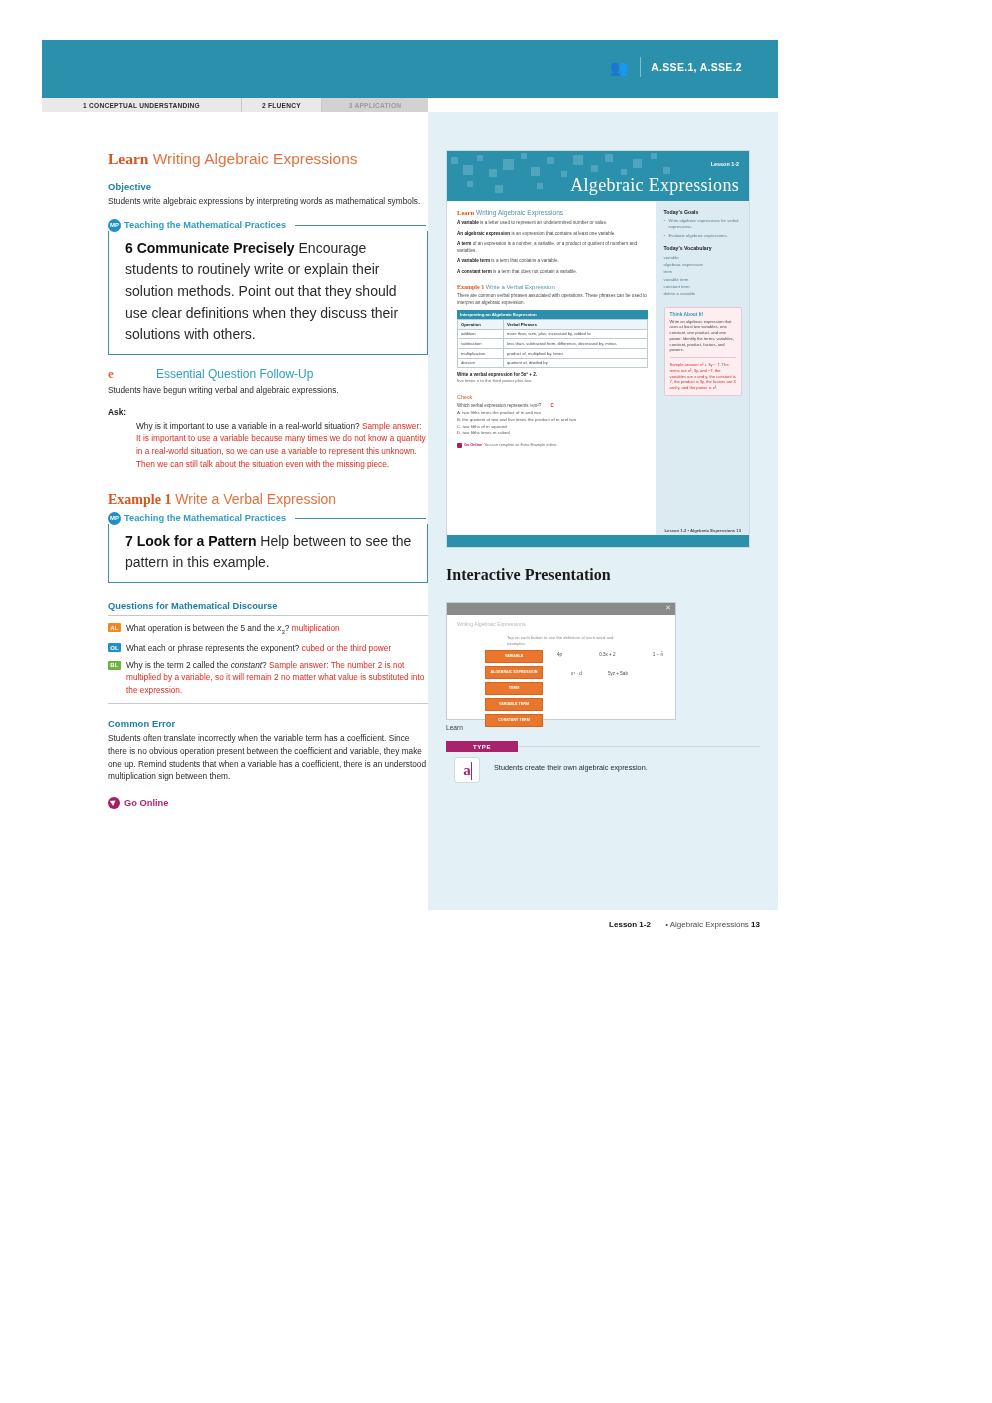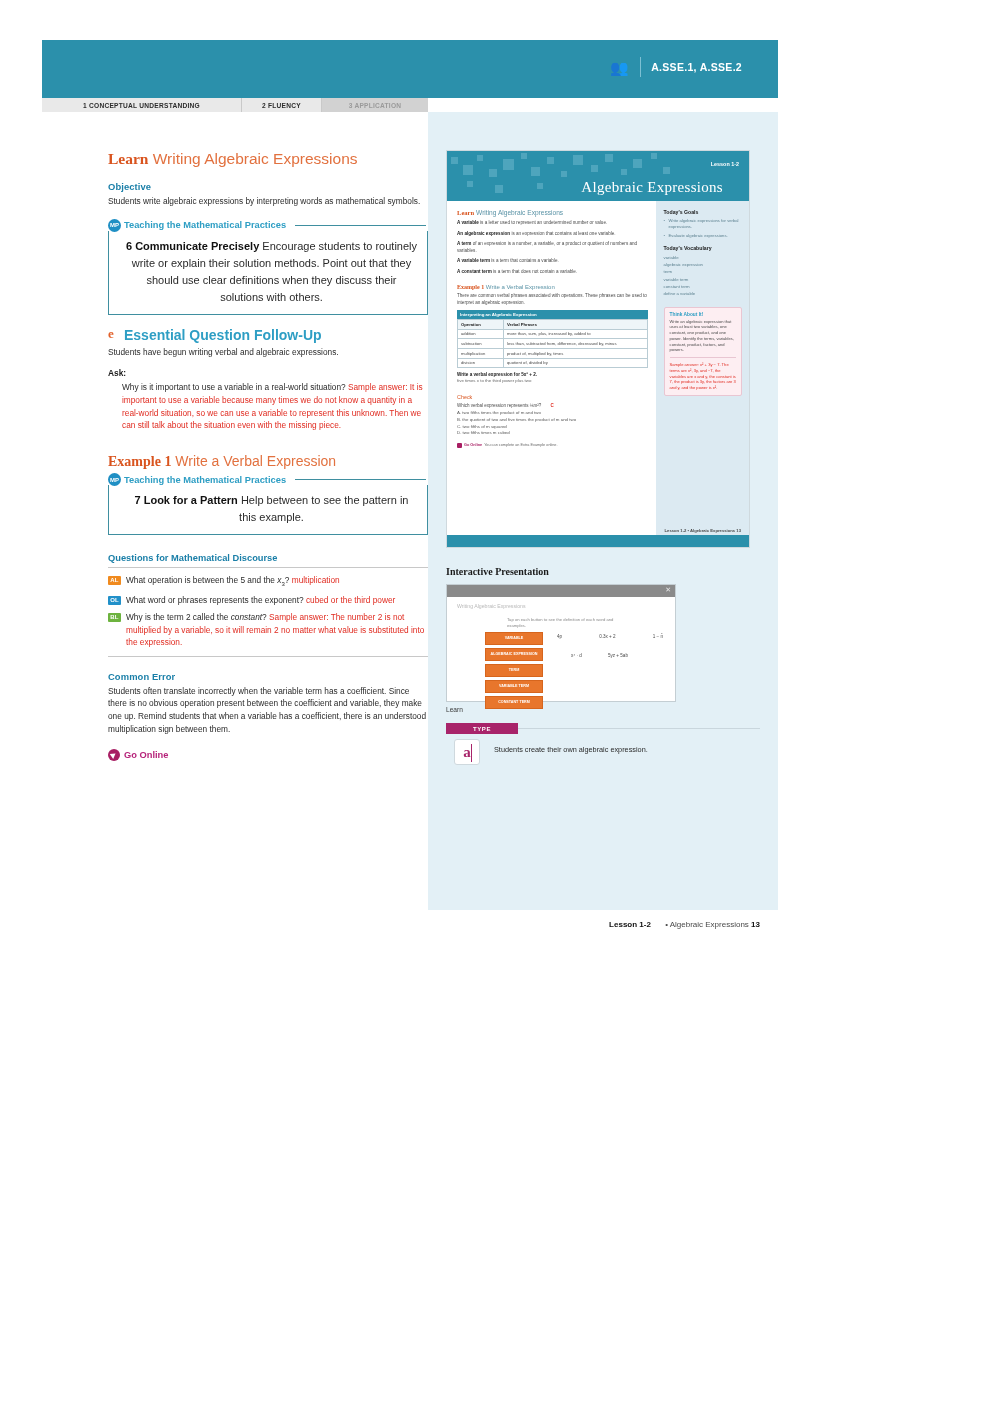--- a/index.html
+++ b/index.html
@@ -84,35 +84,35 @@
     width:13px; height:13px; border-radius:50%;
     background:#1f8fc4; color:#fff; font-size:6px; font-weight:bold;
     display:flex; align-items:center; justify-content:center;
     font-family:"Liberation Sans",sans-serif; flex:0 0 auto;
   }
   .mp-title { color:#2e9ec4; font-size:9.3px; font-weight:bold; }
   .mp-rule { flex:1; height:1px; background:#3f8fa0; margin-left:6px; margin-right:2px; }
   .mp-box {
     border:1px solid #3f8fa0; border-top:none;
     padding:7px 9px 8px 16px; margin-top:-1px;
-    font-size:11px; line-height:1.55; color:#2a2a2a;text-align:center;
+    font-size:14px; line-height:1.55; color:#2a2a2a;
   }
   .mp-box b { color:#111; }
 
   
   .eq-row { display:flex; align-items:center; gap:3px; margin:12px 0 3px 0; }
   .eq-icon {
     width:13px;height:13px;border-radius:3px;
     color:#e2622c;font-size:13px;font-weight:bold;line-height:12px;
     font-family:"Liberation Serif",serif;
   }
-  .eq-title { color:#2e9ec4; font-size:14px; font-weight:bold; }
+  .eq-title { color:#2e9ec4; font-size:12px; font-weight:normal;margin-left:32px; }
 
   .ask-l { font-size:8.4px; font-weight:bold; color:#1a1a1a; margin:10px 0 3px 0;}
-  .indent { margin-left:14px; }
+  .indent { margin-left:28px; }
   .red { color:#e02b20; }
 
   
   .ex-head { margin:22px 0 4px 0; font-size:14px; line-height:1.1; }
   .ex-head .kw { color:#d9541e; font-weight:bold; font-family:"Liberation Serif",serif; }
   .ex-head .rest { color:#e2713f; font-weight:300; }
 
   .qmd-h { color:#1a7fa8; font-size:9.3px; font-weight:bold; margin:18px 0 4px 0; }
   .rule { height:1px; background:#c8c8c8; margin:0 0 6px 0; }
   .rule.bot { margin:7px 0 0 0; }
@@ -161,22 +161,22 @@
   }
   .book-head {
     height:50px; background:#2b90ab; position:relative; overflow:hidden;
   }
   .book-head .sq { position:absolute; background:#4ea5bd; }
   .book-lesson {
     position:absolute; right:10px; top:10px;
     color:#fff; font-size:5.4px; font-weight:bold;
   }
   .book-title {
-    position:absolute; right:26px; bottom:5px;
-    color:#fff; font-size:15px; font-family:"Liberation Serif",serif;
+    position:absolute; right:10px; bottom:5px;
+    color:#fff; font-size:18px; font-family:"Liberation Serif",serif;
     letter-spacing:.3px;
   }
   .book-body { display:flex; height:348px; }
   .bb-main { width:210px; padding:8px 8px 0 10px; }
   .bb-side { width:94px; background:#dceaf2; padding:8px 7px 0 8px; position:relative;}
 
   .bk-learn { font-size:6.6px; margin:0 0 4px 0; }
   .bk-learn b { color:#d9541e; font-family:"Liberation Serif",serif; }
   .bk-learn span { color:#5a93a6; }
   .bk-p { font-size:4.6px; line-height:1.42; color:#4a4a4a; margin:0 0 4px 0; }
@@ -228,22 +228,22 @@
     position:absolute; left:0; bottom:0; width:100%; height:12px;
     background:#2b90ab;
   }
   .book-foot-t {
     position:absolute; right:8px; bottom:14px;
     font-size:4.2px; color:#4a4a4a; font-weight:bold;
   }
 
   
   .ip-h {
-    font-family:"Liberation Serif",serif; font-size:10px; font-weight:bold;
-    color:#1a1a1a; margin:18px 0 7px 0;
+    font-family:"Liberation Serif",serif; font-size:16px; font-weight:bold;
+    color:#1a1a1a; margin:18px 0 18px 0;
   }
   .slide { width:230px; border:1px solid #c4ced3; background:#fff; }
   .slide-bar {
     height:12px; background:#8a8a8a; position:relative;
   }
   .slide-x { position:absolute; right:4px; top:1px; color:#e6e6e6; font-size:7px; }
   .slide-body { padding:6px 8px 8px 8px; height:104px; position:relative;}
   .slide-title { font-size:5.2px; color:#b9b9b9; margin:0 0 8px 2px; }
   .slide-instr { font-size:4.2px; color:#8a8a8a; line-height:1.4; margin:0 0 3px 52px; width:118px;}
   .slide-inner { display:flex; gap:10px; }
@@ -361,21 +361,21 @@
     <div class="qmd-h">Questions for Mathematical Discourse</div>
     <div class="rule"></div>
 
     <div class="qrow">
       <span class="lvl al">AL</span>
       <span class="qtxt"><span>What operation is between the 5 and the </span><i>x</i><span class="sub">3</span><span>? </span><span class="red">multiplication</span></span>
     </div>
 
     <div class="qrow">
       <span class="lvl ol">OL</span>
-      <span class="qtxt"><span>What word or phrases represents the exponent? </span><span class="red">cubed or the third power</span></span>
+      <span class="qtxt"><span>What each or phrase represents the exponent? </span><span class="red">cubed or the third power</span></span>
     </div>
 
     <div class="qrow">
       <span class="lvl bl">BL</span>
       <span class="qtxt"><span>Why is the term 2 called the </span><i>constant</i><span>? </span><span class="red">Sample answer: The number 2 is not multiplied by a variable, so it will remain 2 no matter what value is substituted into the expression.</span></span>
     </div>
     <div class="rule bot"></div>
 
     <div class="sec-h" style="margin-top:14px;">Common Error</div>
     <p class="body-t">Students often translate incorrectly when the variable term has a coefficient. Since there is no obvious operation present between the coefficient and variable, they make one up. Remind students that when a variable has a coefficient, there is an understood multiplication sign between them.</p>

